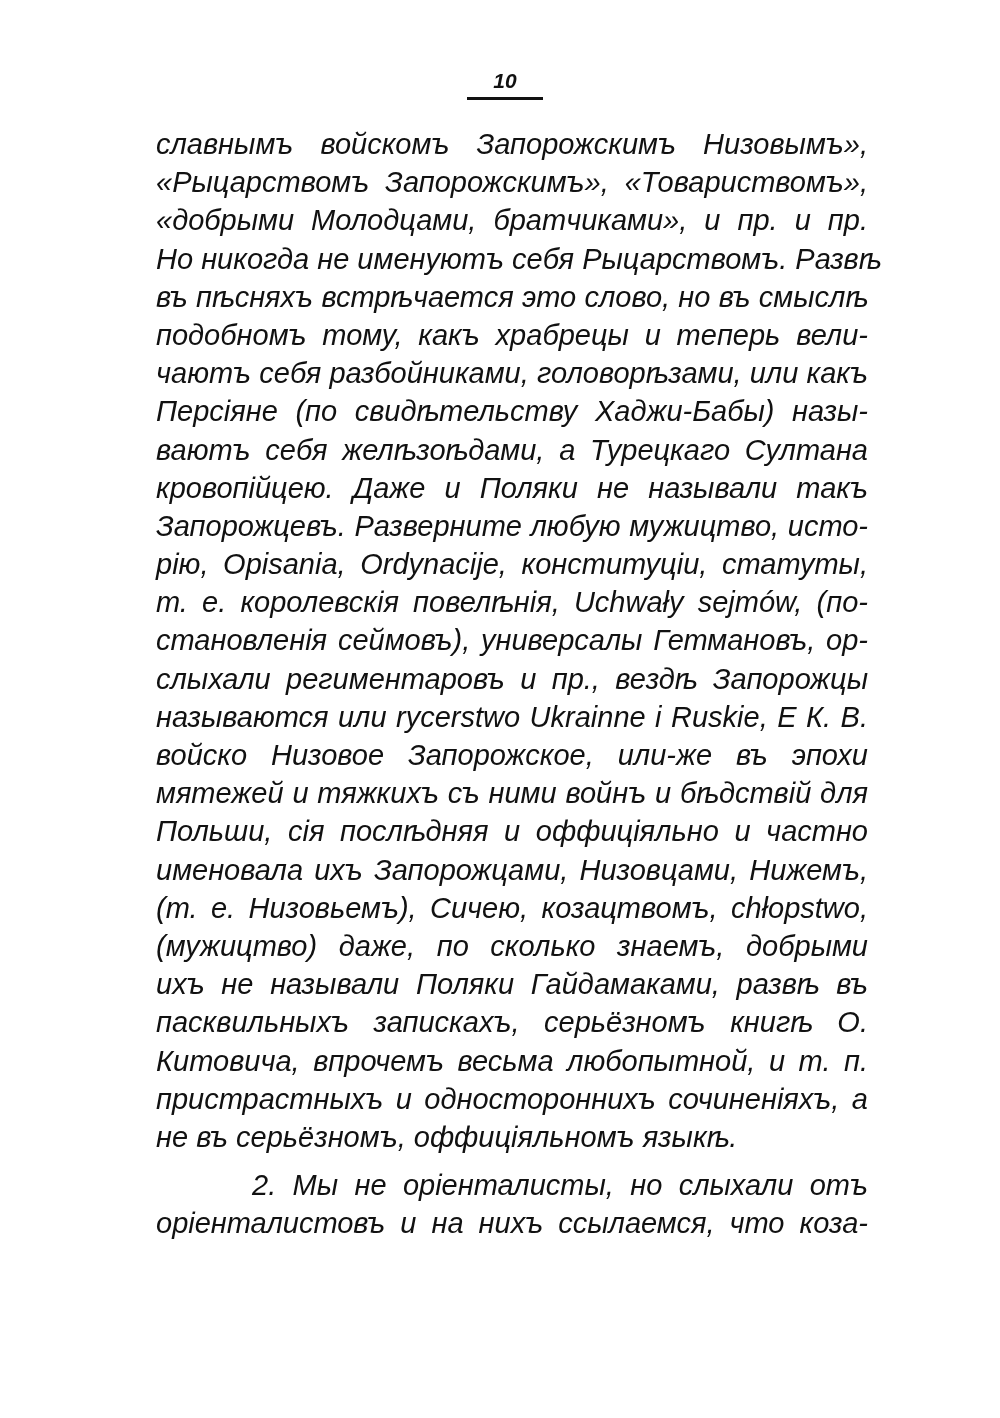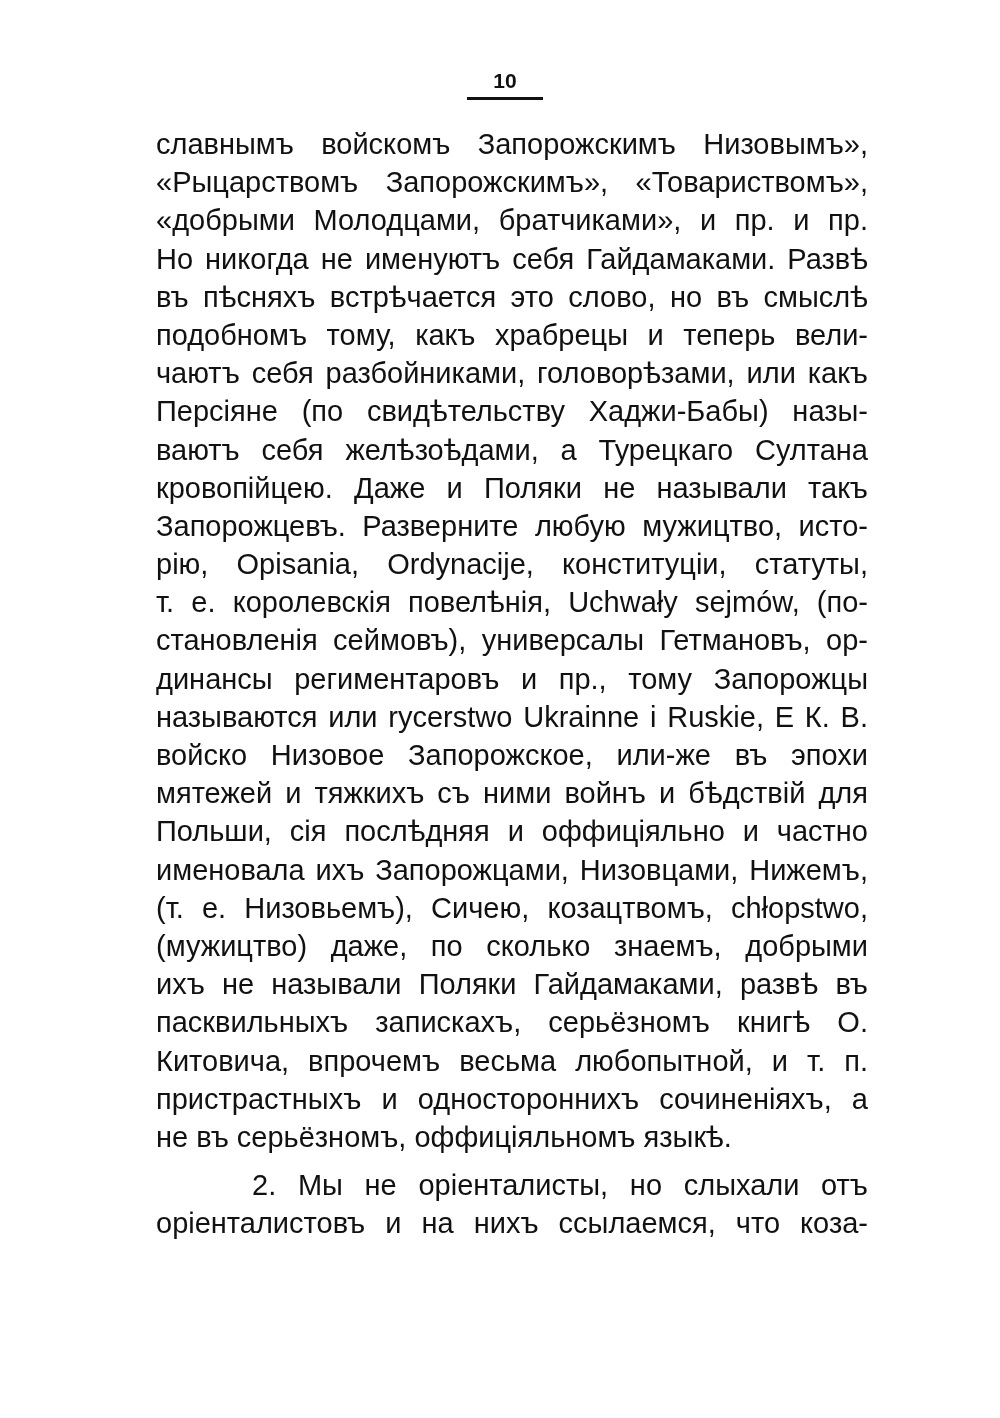--- a/index.html
+++ b/index.html
@@ -14,20 +14,21 @@
       overflow: hidden;
       color: #111111;
       font-family: "Liberation Serif", "DejaVu Serif", serif;
     }
     .page {
       position: absolute;
       left: 0; top: 0;
       width: 1000px;
       height: 1092px;
       background: #ffffff;
+      font-style: italic;
     }
     .header {
       position: absolute;
       left: 466px;
       top: 68px;
       width: 78px;
       text-align: center;
     }
     .page-number {
       display: block;
@@ -82,32 +83,32 @@
 <div class="page">
   <div class="header">
     <span class="page-number">10</span>
     <span class="header-rule"></span>
   </div>
 
   <div class="body-text">
     <span class="line">славнымъ войскомъ Запорожскимъ Низовымъ»,</span>
     <span class="line">«Рыцарствомъ Запорожскимъ», «Товариствомъ»,</span>
     <span class="line">«добрыми Молодцами, братчиками», и пр. и пр.</span>
-    <span class="line">Но никогда не именуютъ себя Гайдамаками. Развѣ</span>
+    <span class="line">Но никогда не именуютъ себя Рыцарствомъ. Развѣ</span>
     <span class="line">въ пѣсняхъ встрѣчается это слово, но въ смыслѣ</span>
     <span class="line">подобномъ тому, какъ храбрецы и теперь вели-</span>
     <span class="line">чаютъ себя разбойниками, головорѣзами, или какъ</span>
     <span class="line">Персіяне (по свидѣтельству Хаджи-Бабы) назы-</span>
     <span class="line">ваютъ себя желѣзоѣдами, а Турецкаго Султана</span>
     <span class="line">кровопійцею. Даже и Поляки не называли такъ</span>
     <span class="line">Запорожцевъ. Разверните любую мужицтво, исто-</span>
     <span class="line">рію, Opisania, Ordynacije, конституціи, статуты,</span>
     <span class="line">т. е. королевскія повелѣнія, Uchwały sejmów, (по-</span>
     <span class="line">становленія сеймовъ), универсалы Гетмановъ, ор-</span>
-    <span class="line">динансы региментаровъ и пр., тому Запорожцы</span>
+    <span class="line">слыхали региментаровъ и пр., вездѣ Запорожцы</span>
     <span class="line">называются или rycerstwo Ukrainne i Ruskie, Е К. В.</span>
     <span class="line">войско Низовое Запорожское, или-же въ эпохи</span>
     <span class="line">мятежей и тяжкихъ съ ними войнъ и бѣдствій для</span>
     <span class="line">Польши, сія послѣдняя и оффиціяльно и частно</span>
     <span class="line">именовала ихъ Запорожцами, Низовцами, Нижемъ,</span>
     <span class="line">(т. е. Низовьемъ), Сичею, козацтвомъ, chłopstwo,</span>
     <span class="line">(мужицтво) даже, по сколько знаемъ, добрыми</span>
     <span class="line">ихъ не называли Поляки Гайдамаками, развѣ въ</span>
     <span class="line">пасквильныхъ запискахъ, серьёзномъ книгѣ О.</span>
     <span class="line">Китовича, впрочемъ весьма любопытной, и т. п.</span>

